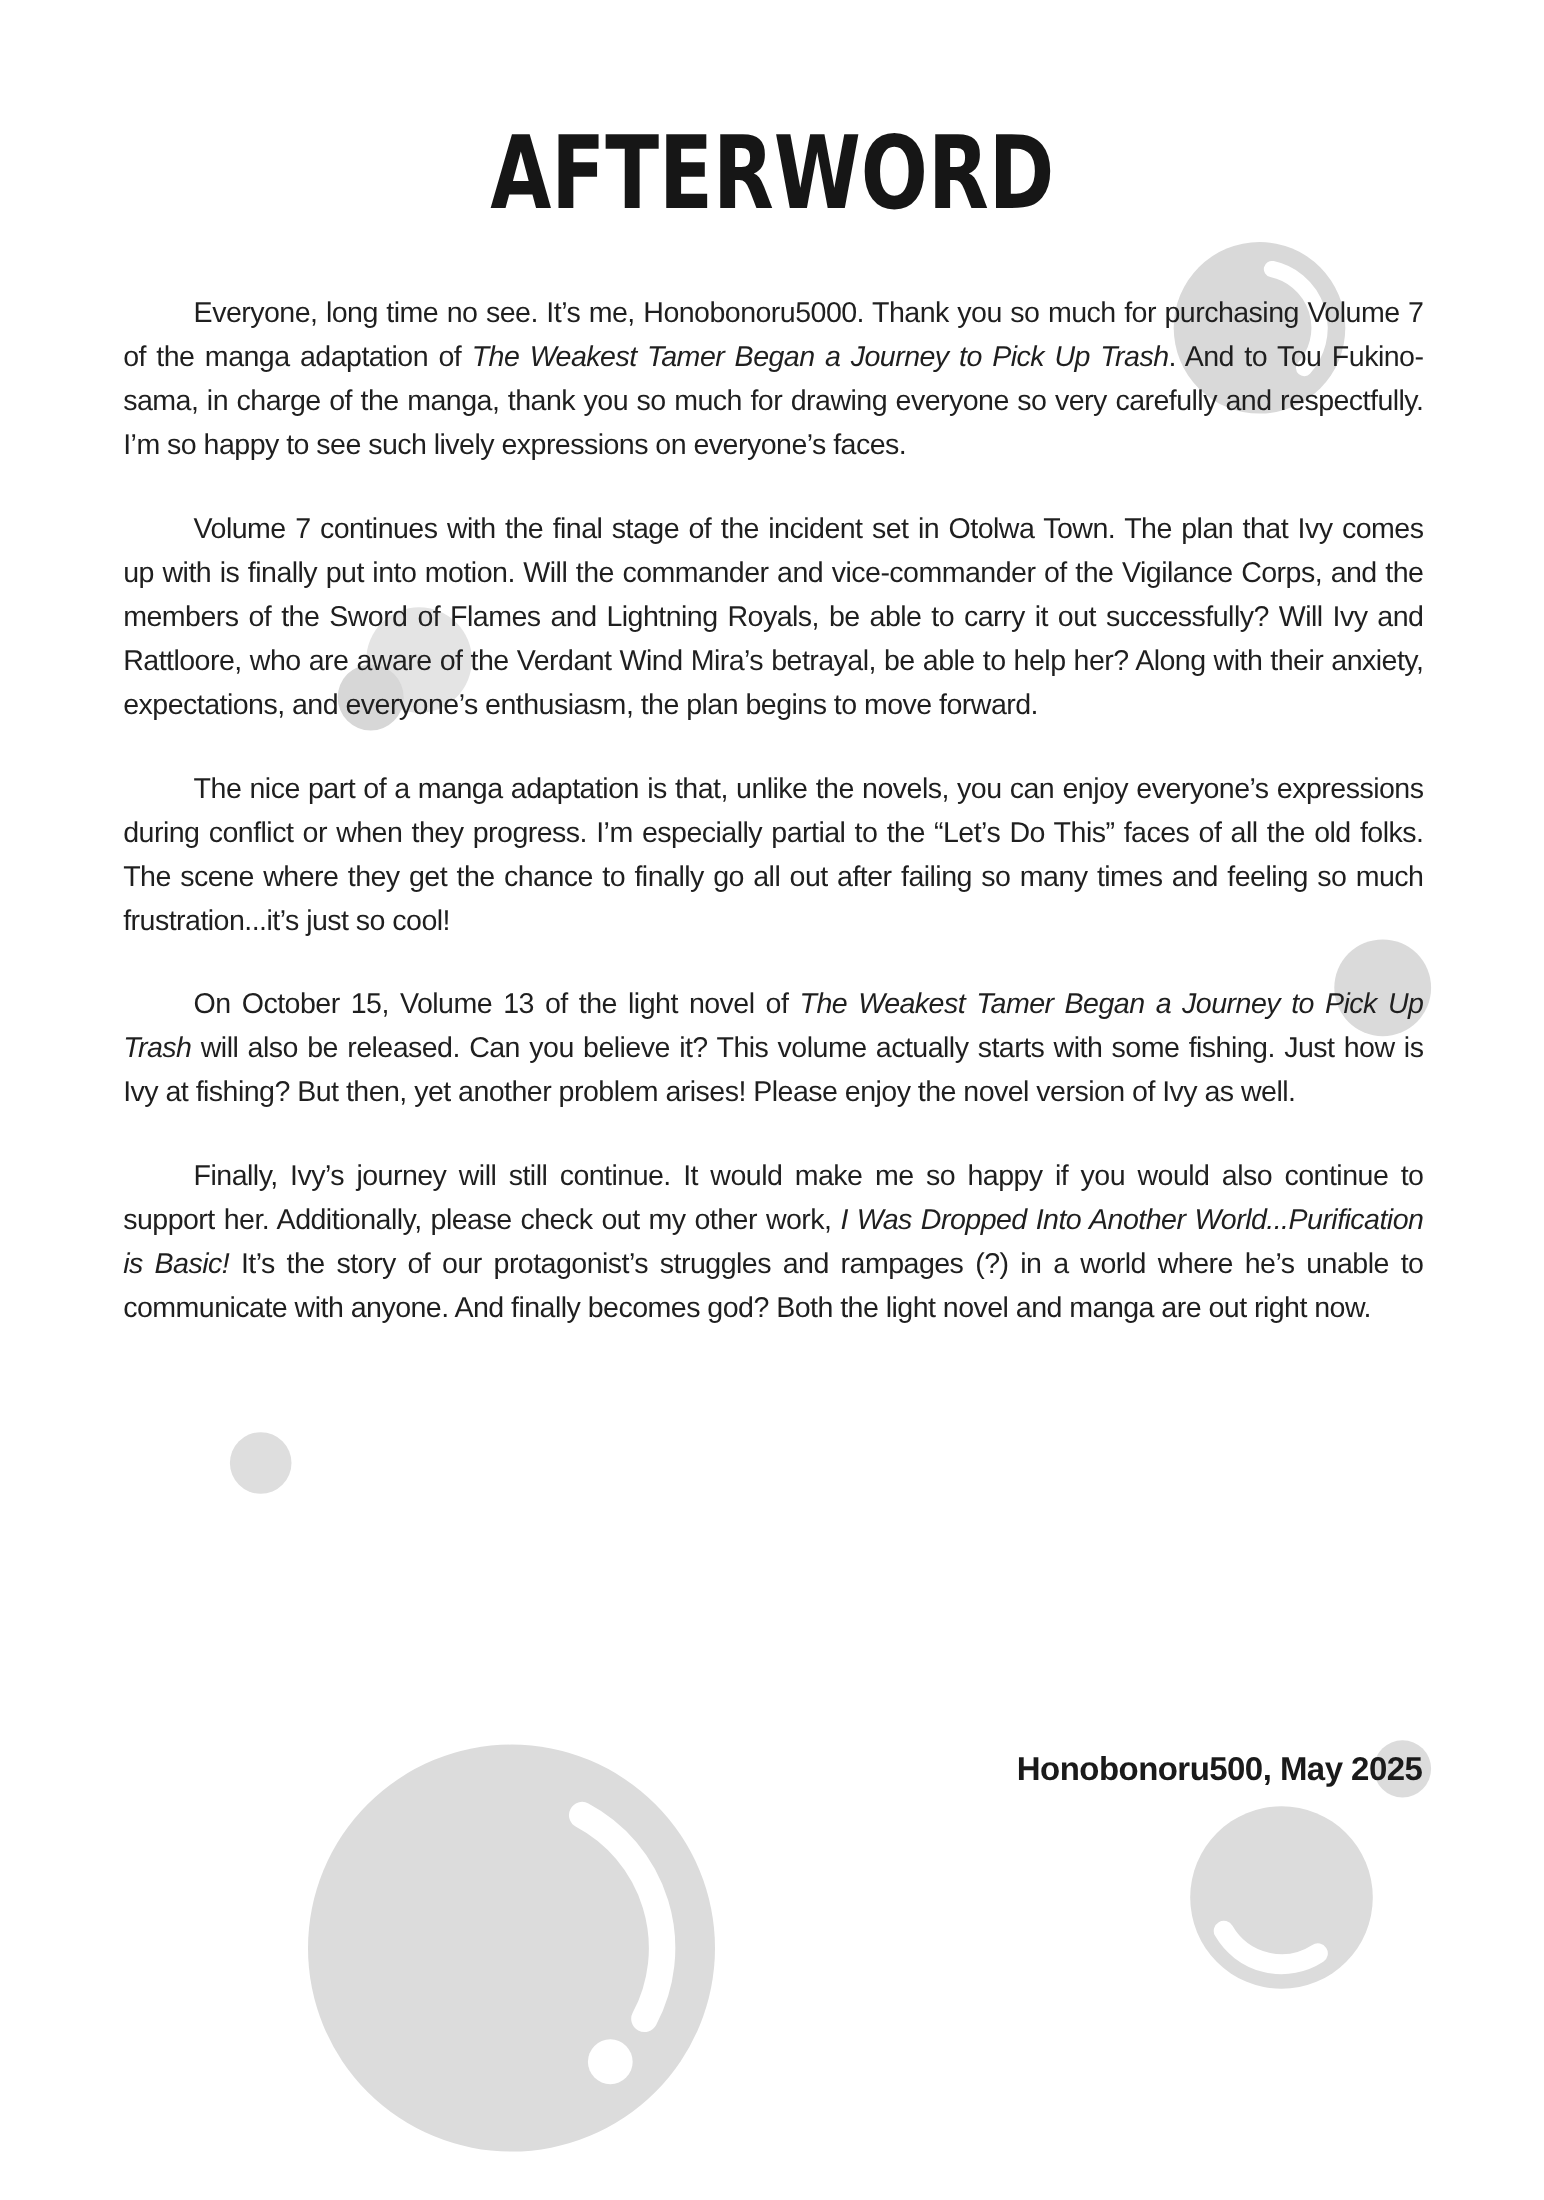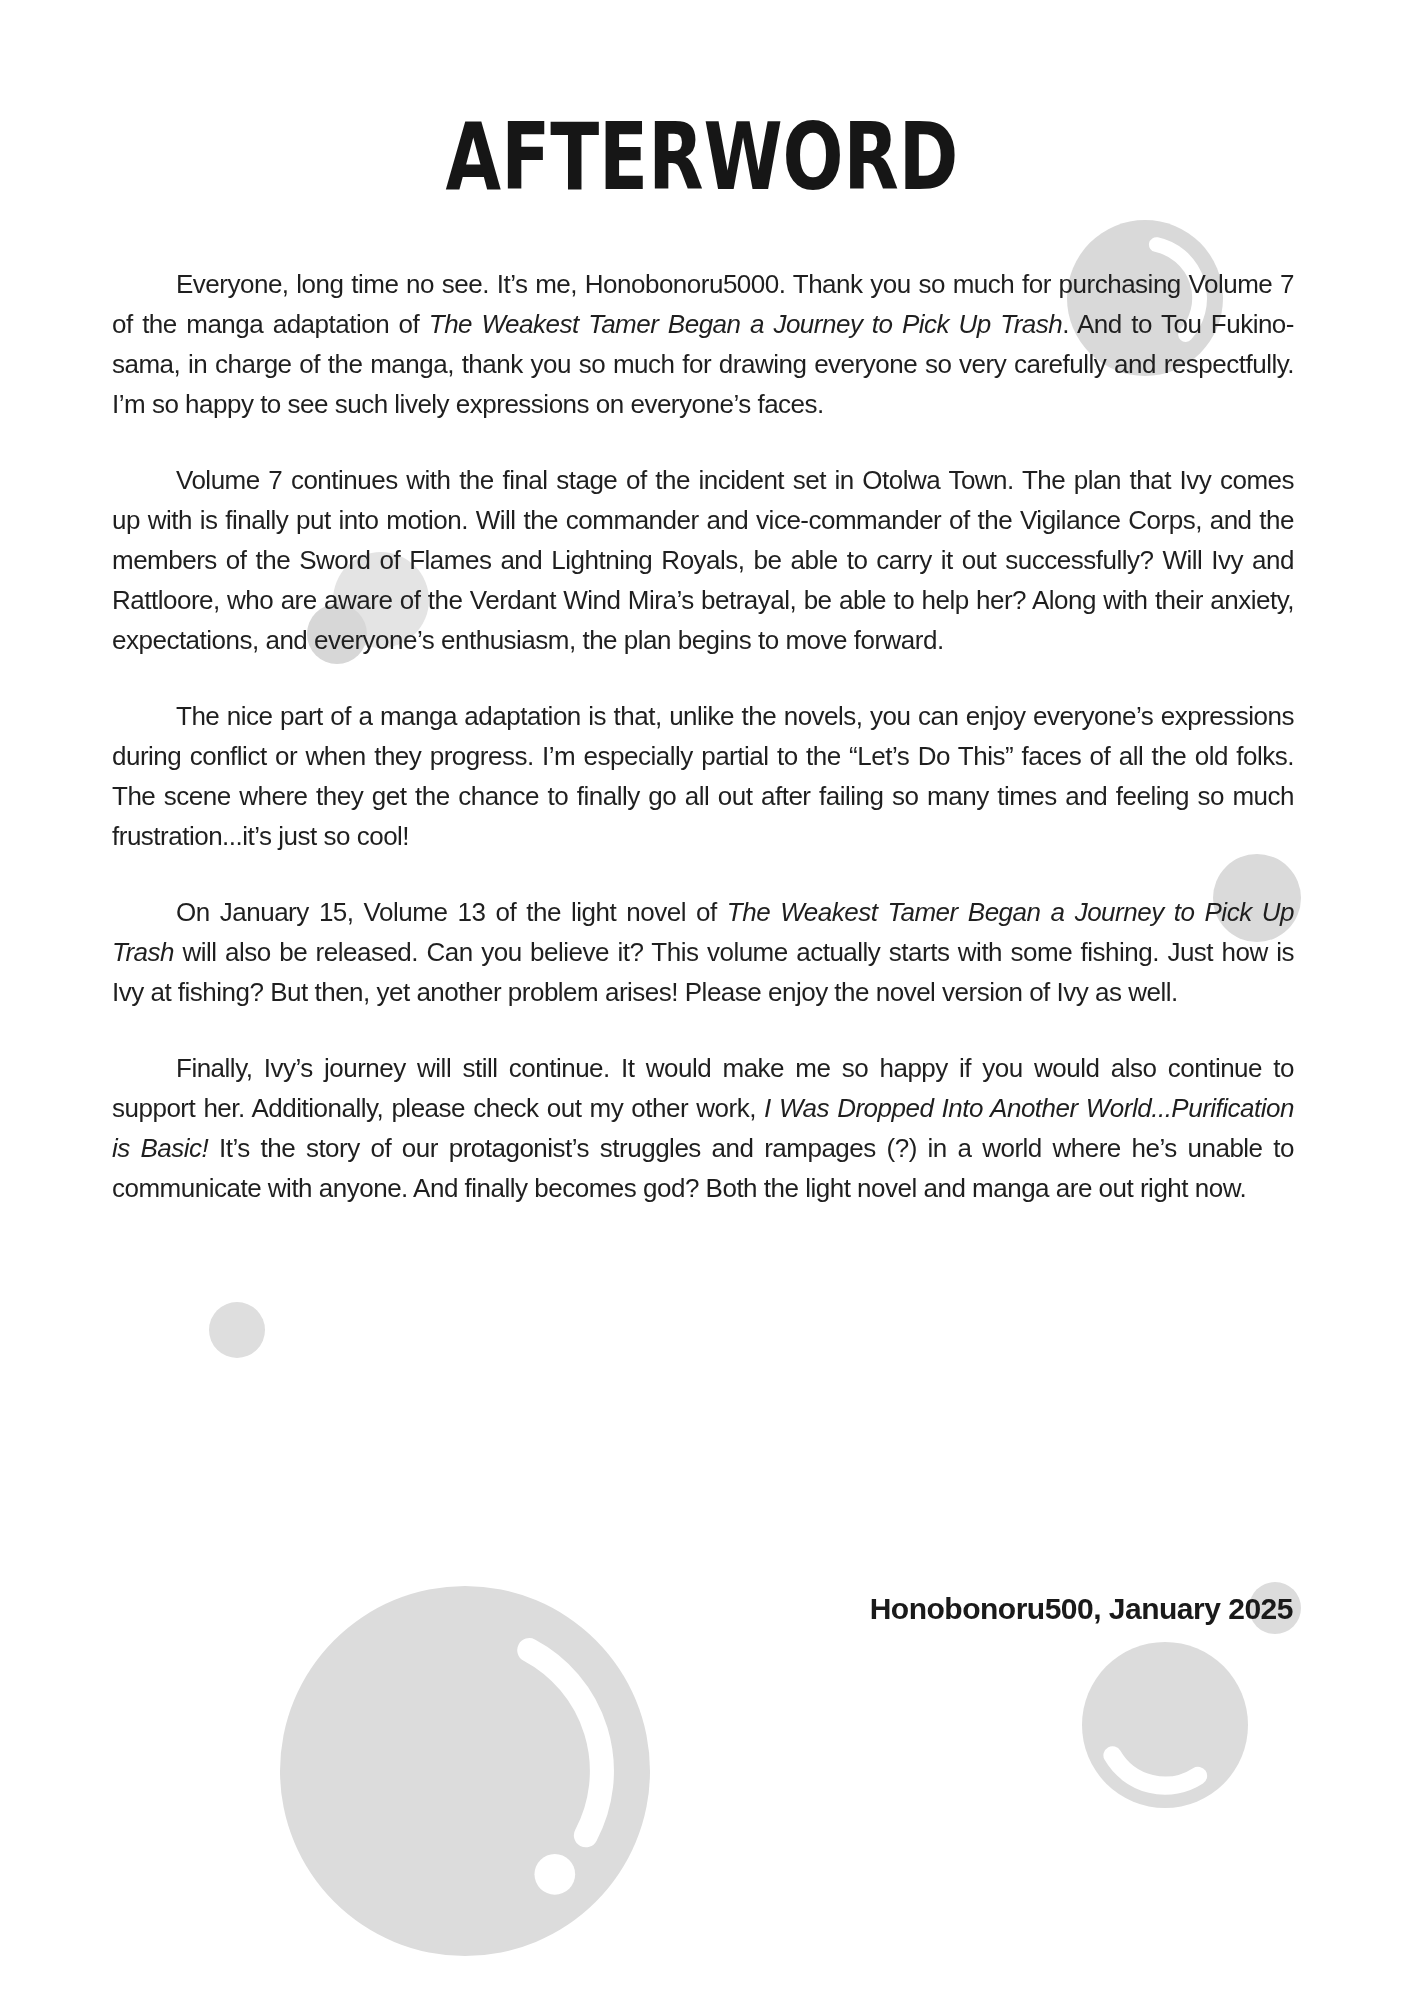--- a/index.html
+++ b/index.html
@@ -95,18 +95,18 @@
         <circle cx="1275" cy="1588" r="26" fill="#dcdcdc"></circle>
       </g>
     </svg>
 
   <h1 class="title">AFTERWORD</h1>
 
   <div class="body-text" id="afterword-body">
       <p><span>Everyone, long time no see. It’s me, Honobonoru5000. Thank you so much for purchasing Volume 7 of the manga adaptation of </span><span class="it">The Weakest Tamer Began a Journey to Pick Up Trash</span><span>. And to Tou Fukino-sama, in charge of the manga, thank you so much for drawing everyone so very carefully and respectfully. I’m so happy to see such lively expressions on everyone’s faces.</span></p>
       <p><span>Volume 7 continues with the final stage of the incident set in Otolwa Town. The plan that Ivy comes up with is finally put into motion. Will the commander and vice-commander of the Vigilance Corps, and the members of the Sword of Flames and Lightning Royals, be able to carry it out successfully? Will Ivy and Rattloore, who are aware of the Verdant Wind Mira’s betrayal, be able to help her? Along with their anxiety, expectations, and everyone’s enthusiasm, the plan begins to move forward.</span></p>
       <p><span>The nice part of a manga adaptation is that, unlike the novels, you can enjoy everyone’s expressions during conflict or when they progress. I’m especially partial to the “Let’s Do This” faces of all the old folks. The scene where they get the chance to finally go all out after failing so many times and feeling so much frustration...it’s just so cool!</span></p>
-      <p><span>On January 15, Volume 13 of the light novel of </span><span class="it">The Weakest Tamer Began a Journey to Pick Up Trash</span><span> will also be released. Can you believe it? This volume actually starts with some fishing. Just how is Ivy at fishing? But then, yet another problem arises! Please enjoy the novel version of Ivy as well.</span></p>
+      <p><span>On October 15, Volume 13 of the light novel of </span><span class="it">The Weakest Tamer Began a Journey to Pick Up Trash</span><span> will also be released. Can you believe it? This volume actually starts with some fishing. Just how is Ivy at fishing? But then, yet another problem arises! Please enjoy the novel version of Ivy as well.</span></p>
       <p><span>Finally, Ivy’s journey will still continue. It would make me so happy if you would also continue to support her. Additionally, please check out my other work, </span><span class="it">I Was Dropped Into Another World...Purification is Basic!</span><span> It’s the story of our protagonist’s struggles and rampages (?) in a world where he’s unable to communicate with anyone. And finally becomes god? Both the light novel and manga are out right now.</span></p>
     </div>
 
-  <div class="signature">Honobonoru500, January 2025</div>
+  <div class="signature">Honobonoru500, May 2025</div>
 </div>
 
 </body></html>

